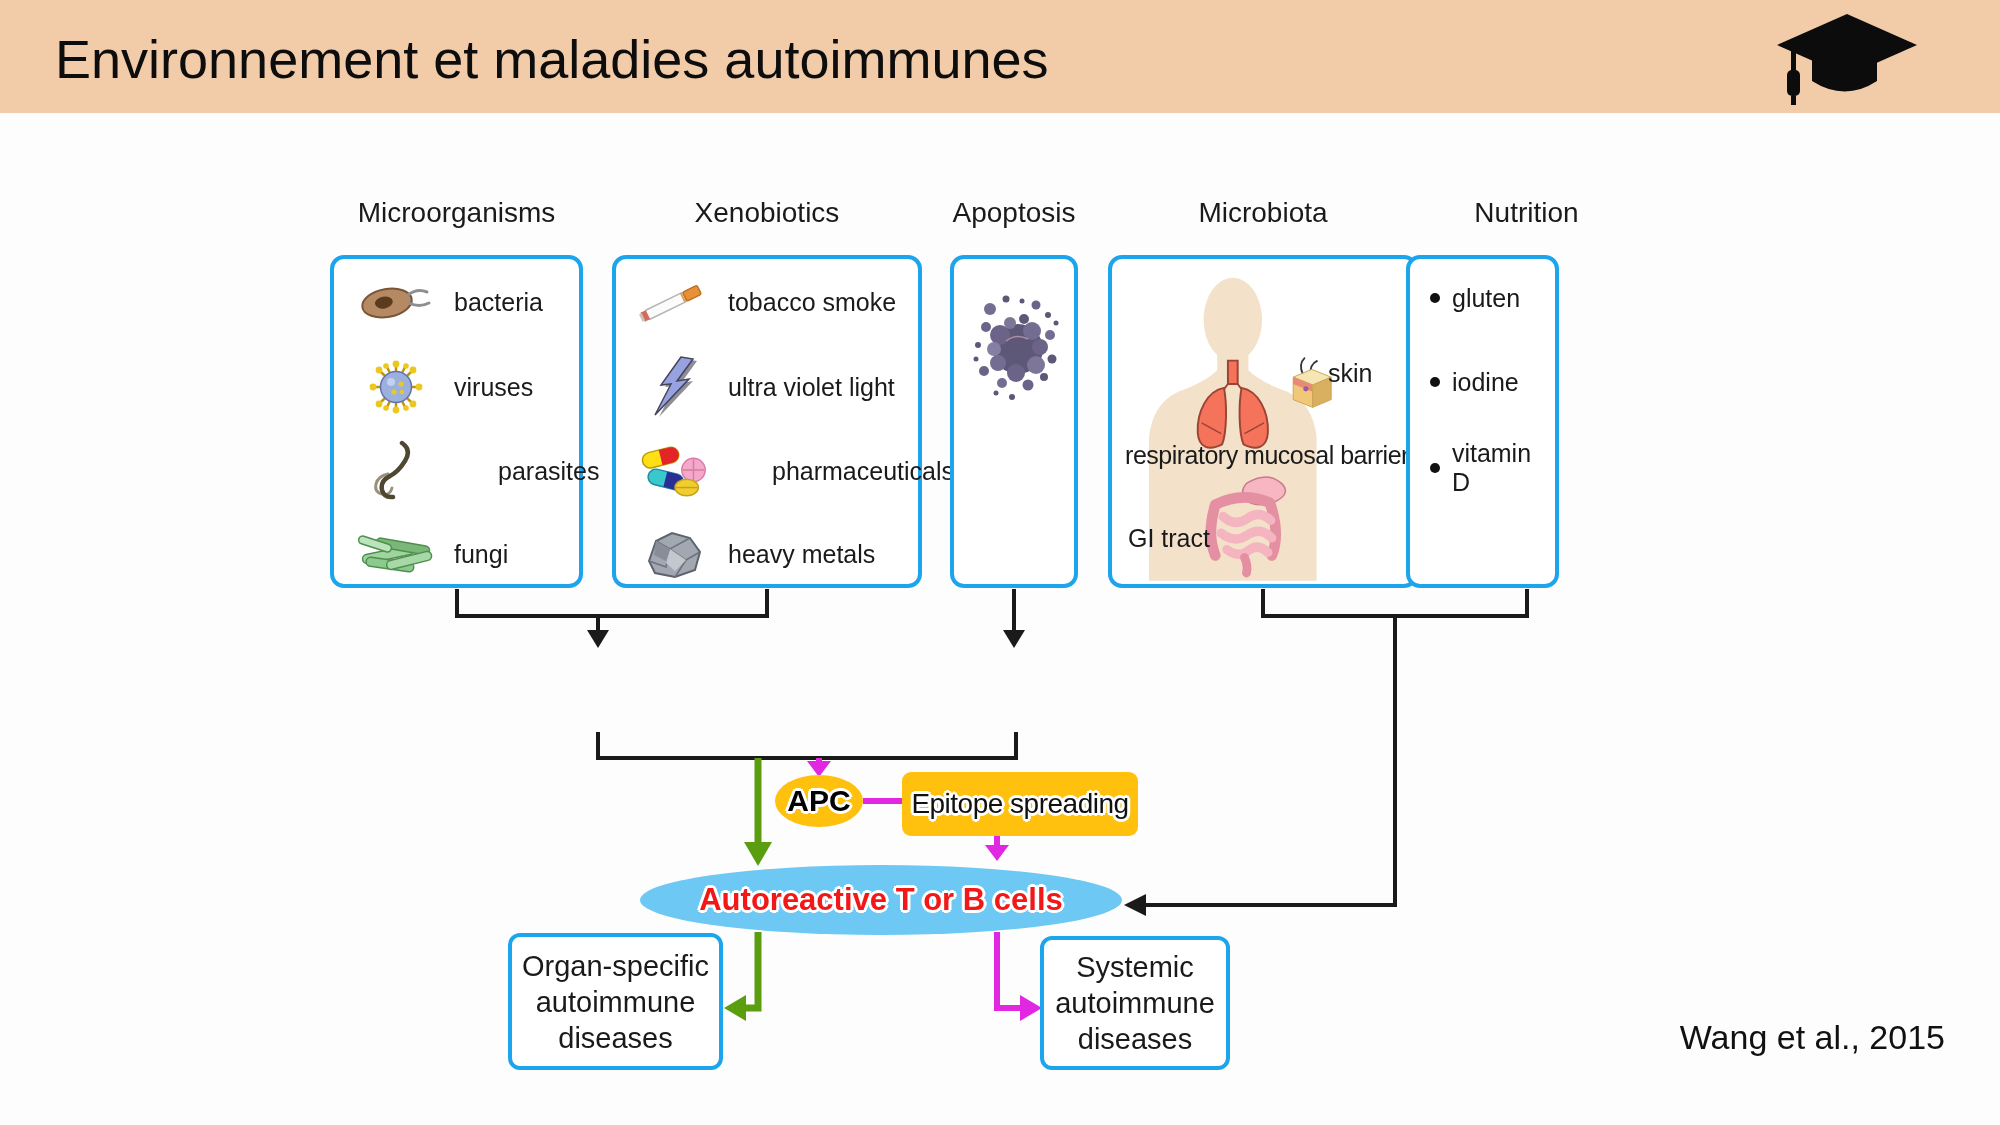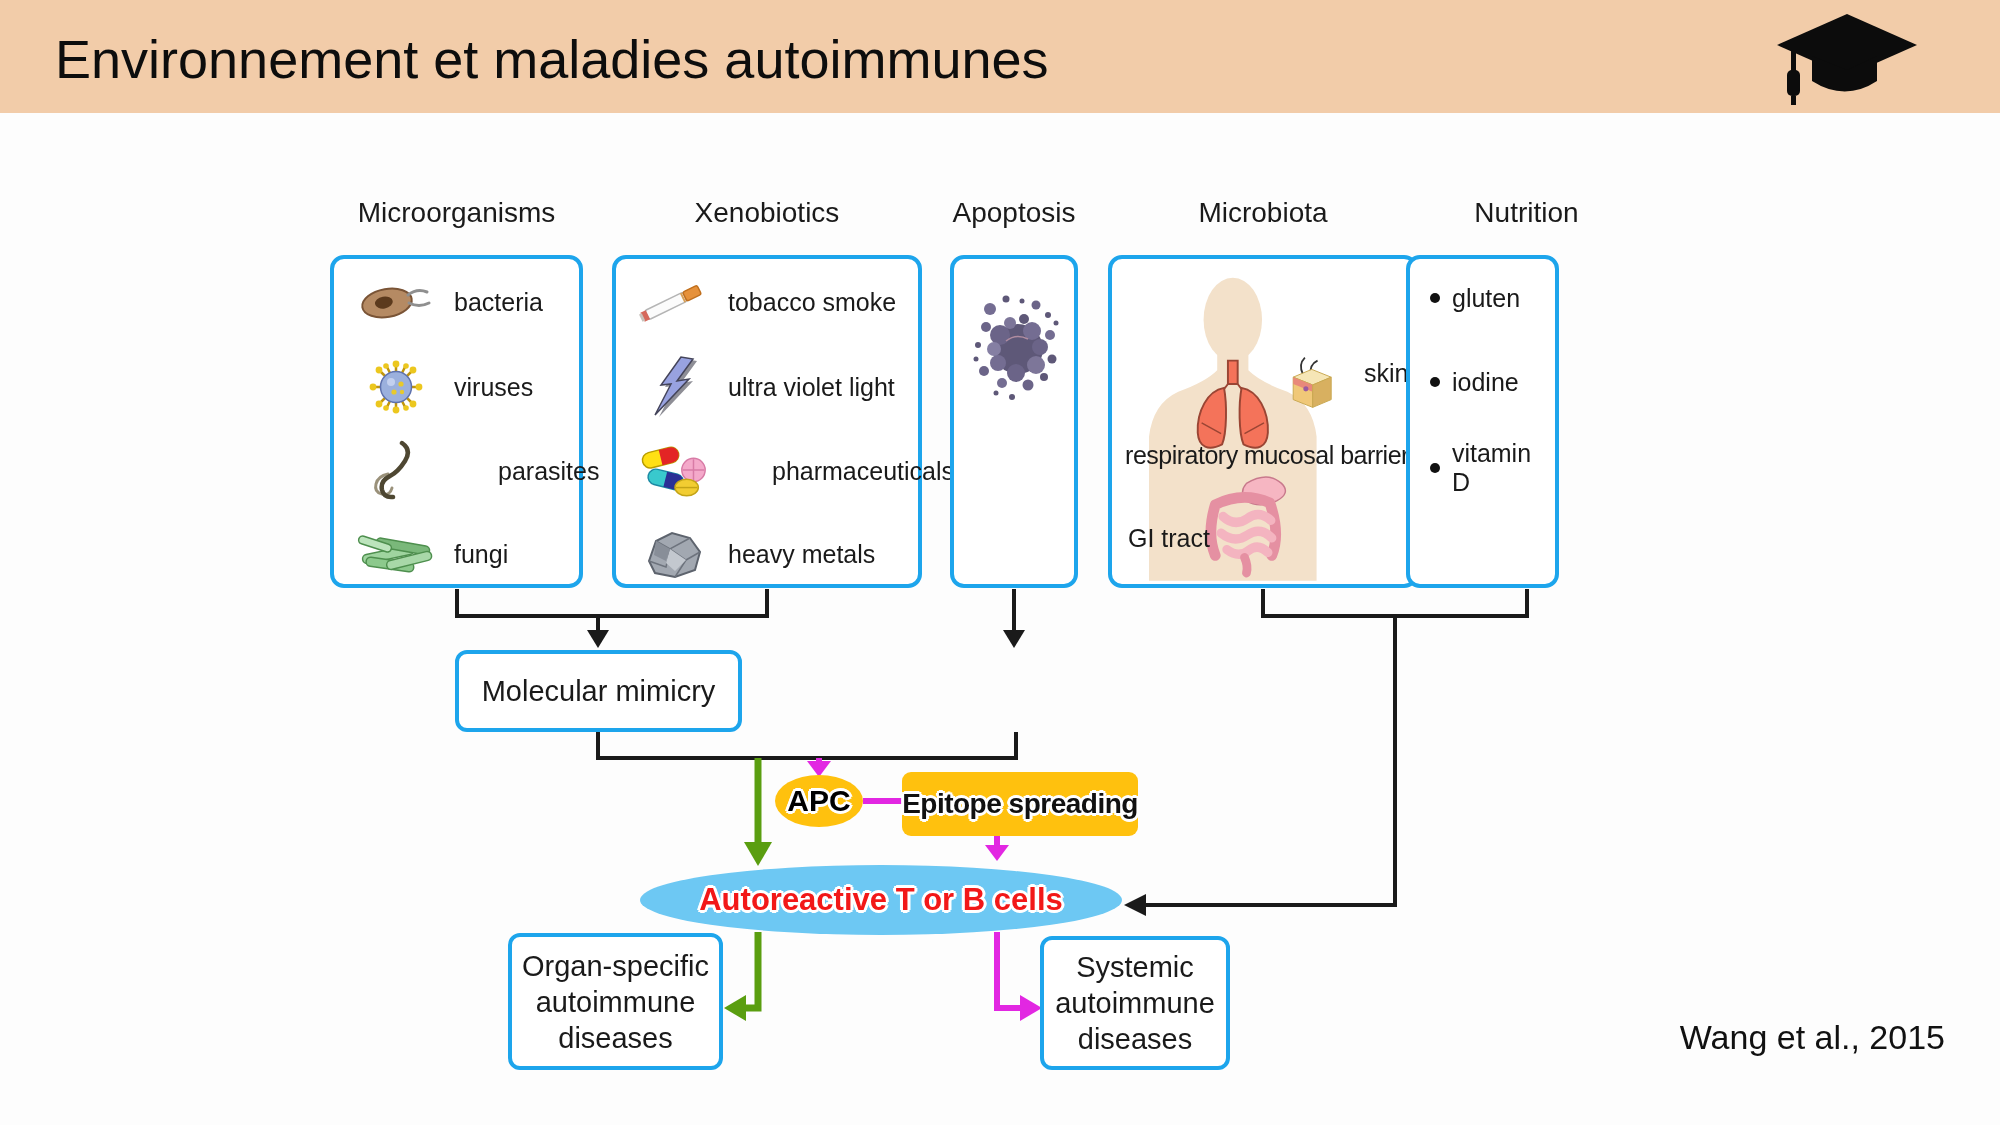--- a/index.html
+++ b/index.html
@@ -35,40 +35,40 @@
   .mrow .lbl{font-size:25px;color:#1a1a1a;white-space:nowrap;}
   .b-micro .mrow{left:22px;}  .b-micro .ic{width:80px;margin-right:18px;}
   .b-xeno .mrow{left:20px;}   .b-xeno .ic{width:76px;margin-right:16px;}
   .r1{top:15px;} .r2{top:100px;} .r3{top:184px;gap:44px;} .r4{top:267px;}
   .brow{position:absolute;left:20px;display:flex;align-items:center;height:34px;}
   .brow .dot{width:10px;height:10px;border-radius:50%;background:#111;margin-right:12px;}
   .brow .lbl{font-size:25px;color:#1a1a1a;}
   .n1{top:22px;} .n2{top:106px;} .n3{top:192px;}
   .biota-art{position:absolute;left:0;top:0;}
   .biota-lbl{position:absolute;font-size:25px;color:#1a1a1a;white-space:nowrap;z-index:3;}
-  .lbl-skin{left:216px;top:100px;margin-left:36px;}
+  .lbl-skin{left:216px;top:100px;}
   .lbl-resp{left:0;top:182px;width:310px;text-align:center;letter-spacing:-0.5px;}
   .lbl-gi{left:16px;top:265px;}
   .apop-art{position:absolute;left:12px;top:20px;}
   
   .node{position:absolute;background:#fff;border:4px solid var(--box-border,#1da5ec);border-radius:12px;
         box-sizing:border-box;display:flex;align-items:center;justify-content:center;
         font-size:29px;color:#1a1a1a;text-align:center;z-index:2;}
   .n-mimicry{left:455px;top:650px;width:287px;height:82px;}
   .n-autoag{left:910px;top:650px;width:212px;height:82px;}
   .n-organ{left:508px;top:933px;width:215px;height:137px;line-height:36px;}
   .n-systemic{left:1040px;top:936px;width:190px;height:134px;line-height:36px;}
   .n-organ span,.n-systemic span{display:block;}
   .outline-w{text-shadow:-2px -2px 0 #fff,2px -2px 0 #fff,-2px 2px 0 #fff,2px 2px 0 #fff,0 -3px 0 #fff,0 3px 0 #fff,-3px 0 0 #fff,3px 0 0 #fff;}
   .n-apc{position:absolute;left:775px;top:775px;width:88px;height:52px;border-radius:50%;
          background:var(--node-yellow,#ffc10e);display:flex;align-items:center;justify-content:center;
          font-size:30px;font-weight:bold;color:#000000;z-index:2;}
   .n-epitope{position:absolute;left:902px;top:772px;width:236px;height:64px;border-radius:9px;
          background:var(--node-yellow,#ffc10e);display:flex;align-items:center;justify-content:center;
-         font-size:28px;font-weight:bold;color:#111;z-index:2;letter-spacing:-0.5px;}
+         font-size:28px;font-weight:normal;color:#111;z-index:2;letter-spacing:-0.5px;}
   .n-cells{position:absolute;left:640px;top:865px;width:482px;height:70px;border-radius:50%;
          background:var(--ellipse-blue,#6dc8f3);display:flex;align-items:center;justify-content:center;
          font-size:31px;font-weight:bold;color:var(--cells-text-red,#f21818);z-index:2;}
 </style>
 </head>
 <body>
 
 <div class="stage">
 
   <div class="band">
@@ -338,21 +338,20 @@
     <div class="brow n2">
       <span class="dot"></span>
       <span class="lbl">iodine</span>
     </div>
     <div class="brow n3">
       <span class="dot"></span>
       <span class="lbl">vitamin D</span>
     </div>
   </div>
 
-  <div class="node n-mimicry">Molecular mimicry</div>
 
   <div class="n-apc">
     <span class="outline-w">APC</span>
   </div>
   <div class="n-epitope">
     <span class="outline-w">Epitope spreading</span>
   </div>
 
   <div class="n-cells">
     <span class="outline-w">Autoreactive T or B cells</span>

